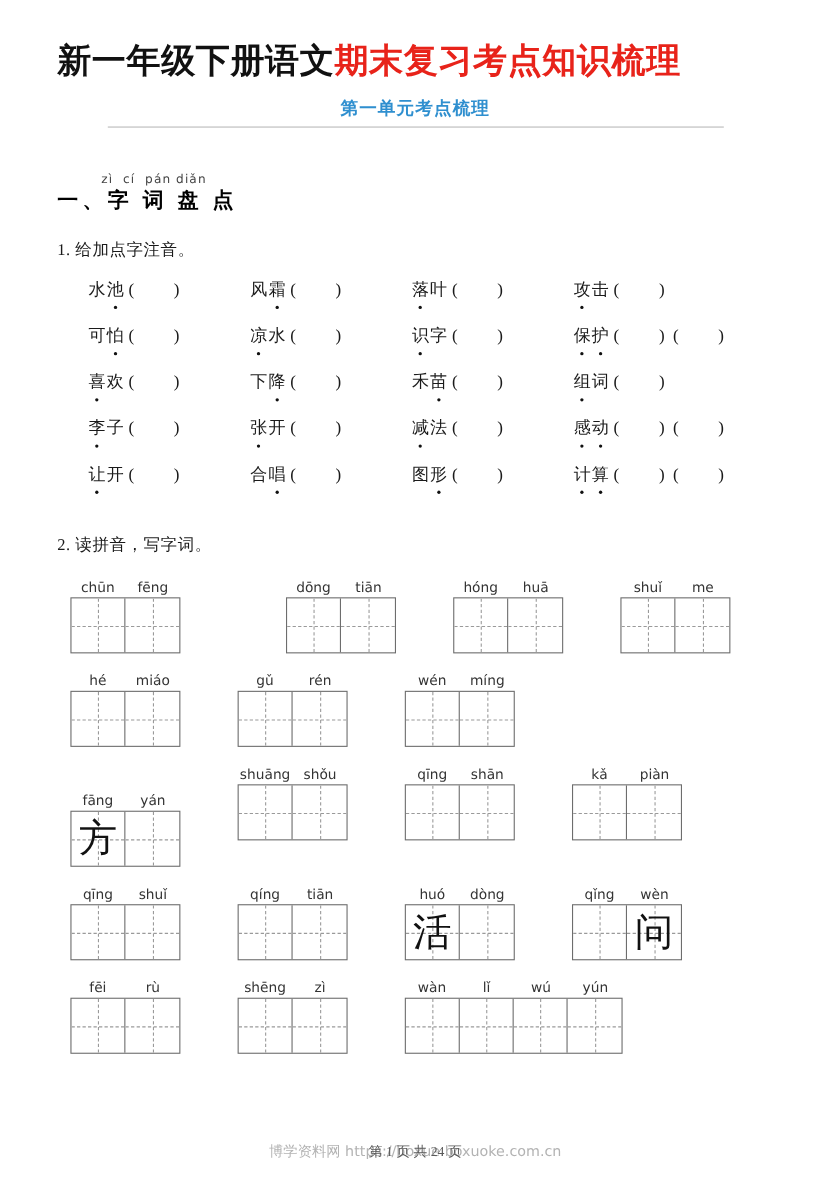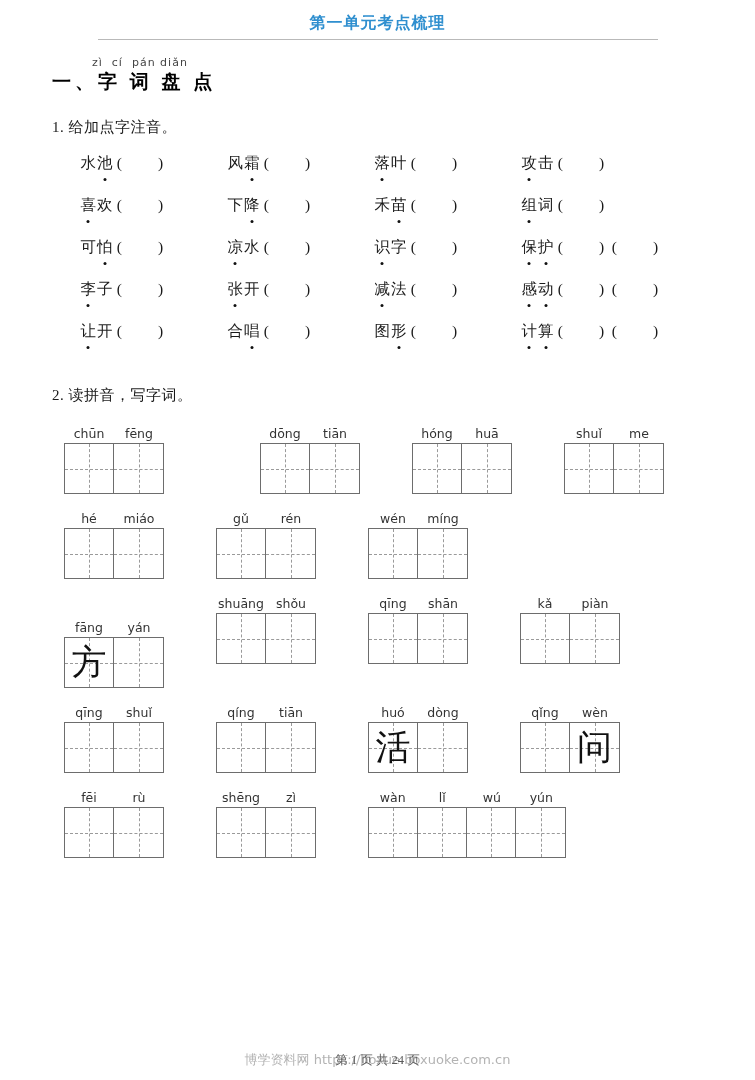--- a/index.html
+++ b/index.html
@@ -48,21 +48,21 @@
   }
   .subtitle-rule {
     margin: 5px auto 0 auto;
     width: 560px;
     height: 1px;
     background: #b9b9b9;
   }
 
   
   .section {
-    margin-top: 16px;
+    margin-top: 40px;
   }
   .sec-pinyin {
     font-family: "DejaVu Sans", sans-serif;
     font-size: 11px;
     color: #444;
     letter-spacing: 1px;
     margin-left: 40px;
     height: 14px;
     white-space: pre;
   }
@@ -218,49 +218,52 @@
     font-size: 12.5px;
     color: #5a5a5a;
     white-space: nowrap;
   }
 </style>
 </head>
 <body>
 
 <div class="page">
 
+  <div class="title-wrap">
+    <span class="title-black">新一年级下册语文</span><span class="title-red">期末复习考点知识梳理</span>
+  </div>
 
   <div class="subtitle">第一单元考点梳理</div>
   <div class="subtitle-rule"></div>
 
   <div class="section">
     <div class="sec-pinyin">zì  cí  pán diǎn</div>
     <div class="sec-title">一、字 词 盘 点</div>
   </div>
 
   <div class="q-label">1. 给加点字注音。</div>
   <table class="pin-table">
     <tbody id="ex1-body">
         <tr>
           <td class="col-w1"><span class="word"><span class="ch">水</span><span class="ch dot">池</span></span><span class="paren">(<span class="inner"></span>)</span></td>
           <td class="col-w2"><span class="word"><span class="ch">风</span><span class="ch dot">霜</span></span><span class="paren">(<span class="inner"></span>)</span></td>
           <td class="col-w3"><span class="word"><span class="ch dot">落</span><span class="ch">叶</span></span><span class="paren">(<span class="inner"></span>)</span></td>
           <td class="col-w4"><span class="word"><span class="ch dot">攻</span><span class="ch">击</span></span><span class="paren">(<span class="inner"></span>)</span></td>
         </tr>
         <tr>
+          <td class="col-w1"><span class="word"><span class="ch">可</span><span class="ch dot">怕</span></span><span class="paren">(<span class="inner"></span>)</span></td>
+          <td class="col-w2"><span class="word"><span class="ch dot">凉</span><span class="ch">水</span></span><span class="paren">(<span class="inner"></span>)</span></td>
+          <td class="col-w3"><span class="word"><span class="ch dot">识</span><span class="ch">字</span></span><span class="paren">(<span class="inner"></span>)</span></td>
+          <td class="col-w4"><span class="word"><span class="ch dot">保</span><span class="ch dot">护</span></span><span class="paren">(<span class="inner"></span>)</span><span class="paren">(<span class="inner"></span>)</span></td>
+        </tr>
+        <tr>
           <td class="col-w1"><span class="word"><span class="ch dot">喜</span><span class="ch">欢</span></span><span class="paren">(<span class="inner"></span>)</span></td>
           <td class="col-w2"><span class="word"><span class="ch">下</span><span class="ch dot">降</span></span><span class="paren">(<span class="inner"></span>)</span></td>
           <td class="col-w3"><span class="word"><span class="ch">禾</span><span class="ch dot">苗</span></span><span class="paren">(<span class="inner"></span>)</span></td>
           <td class="col-w4"><span class="word"><span class="ch dot">组</span><span class="ch">词</span></span><span class="paren">(<span class="inner"></span>)</span></td>
-        </tr>
-        <tr>
-          <td class="col-w1"><span class="word"><span class="ch">可</span><span class="ch dot">怕</span></span><span class="paren">(<span class="inner"></span>)</span></td>
-          <td class="col-w2"><span class="word"><span class="ch dot">凉</span><span class="ch">水</span></span><span class="paren">(<span class="inner"></span>)</span></td>
-          <td class="col-w3"><span class="word"><span class="ch dot">识</span><span class="ch">字</span></span><span class="paren">(<span class="inner"></span>)</span></td>
-          <td class="col-w4"><span class="word"><span class="ch dot">保</span><span class="ch dot">护</span></span><span class="paren">(<span class="inner"></span>)</span><span class="paren">(<span class="inner"></span>)</span></td>
         </tr>
         <tr>
           <td class="col-w1"><span class="word"><span class="ch dot">李</span><span class="ch">子</span></span><span class="paren">(<span class="inner"></span>)</span></td>
           <td class="col-w2"><span class="word"><span class="ch dot">张</span><span class="ch">开</span></span><span class="paren">(<span class="inner"></span>)</span></td>
           <td class="col-w3"><span class="word"><span class="ch dot">减</span><span class="ch">法</span></span><span class="paren">(<span class="inner"></span>)</span></td>
           <td class="col-w4"><span class="word"><span class="ch dot">感</span><span class="ch dot">动</span></span><span class="paren">(<span class="inner"></span>)</span><span class="paren">(<span class="inner"></span>)</span></td>
         </tr>
         <tr>
           <td class="col-w1"><span class="word"><span class="ch dot">让</span><span class="ch">开</span></span><span class="paren">(<span class="inner"></span>)</span></td>
           <td class="col-w2"><span class="word"><span class="ch">合</span><span class="ch dot">唱</span></span><span class="paren">(<span class="inner"></span>)</span></td>

